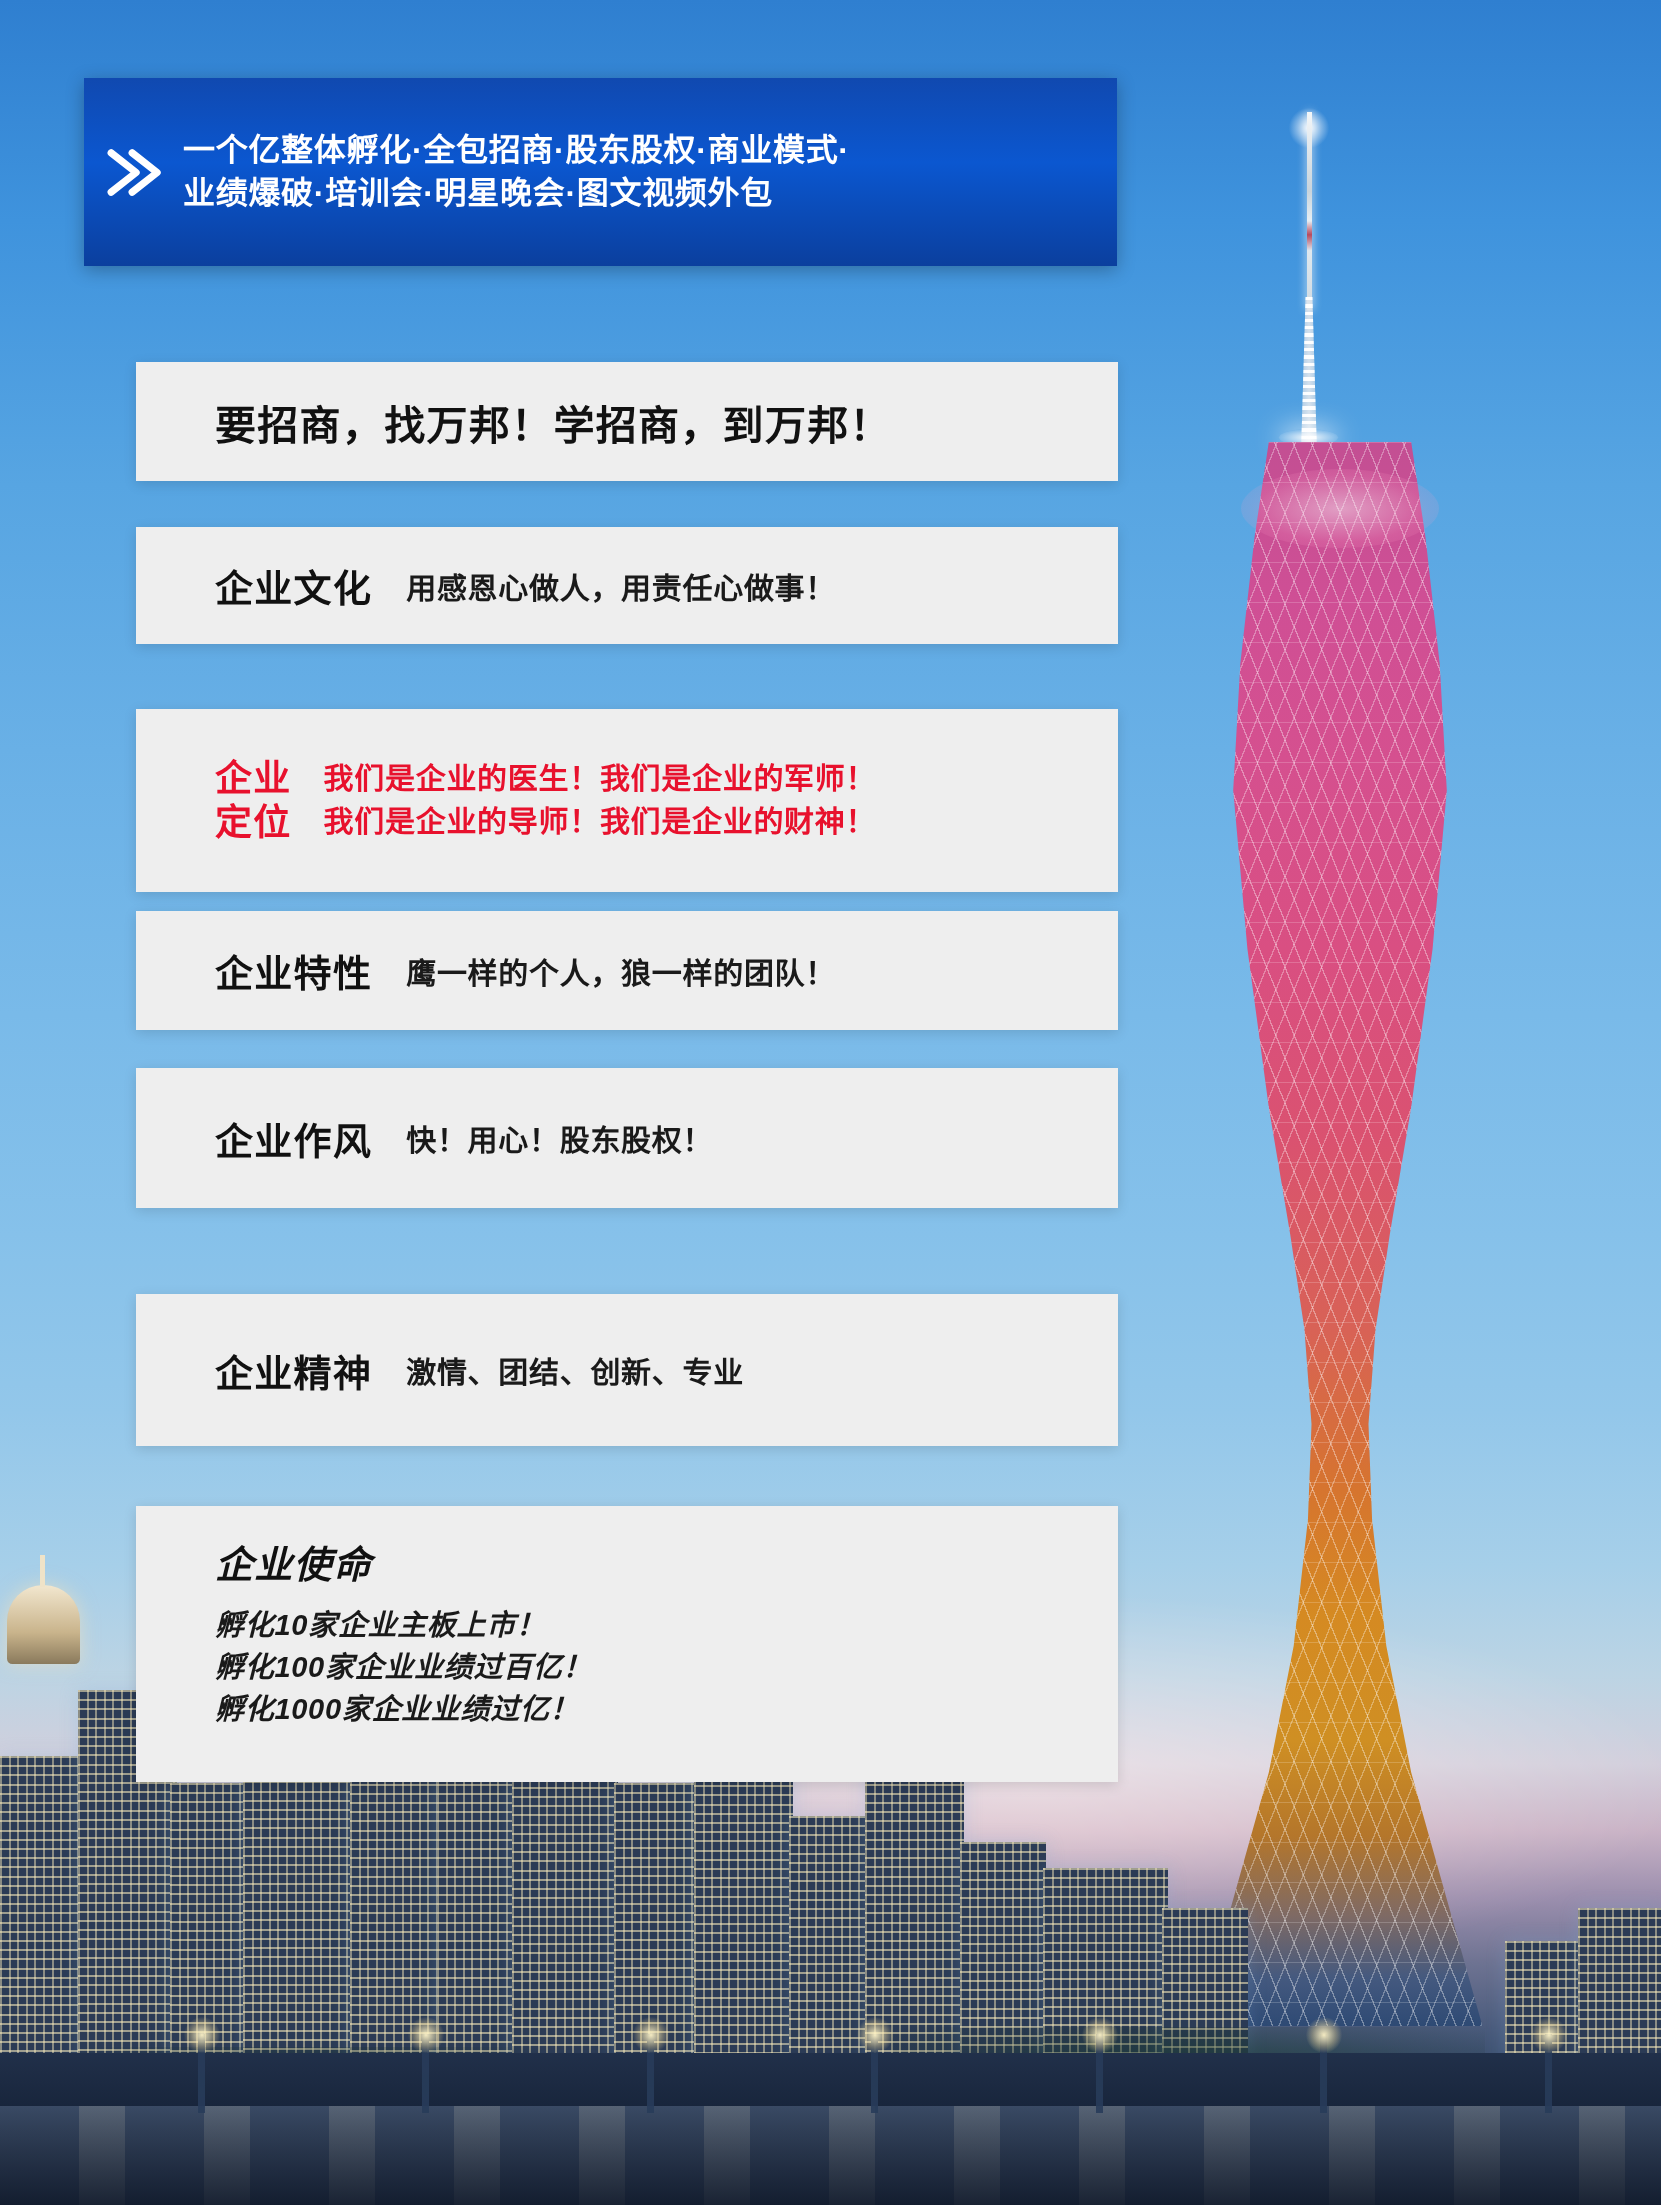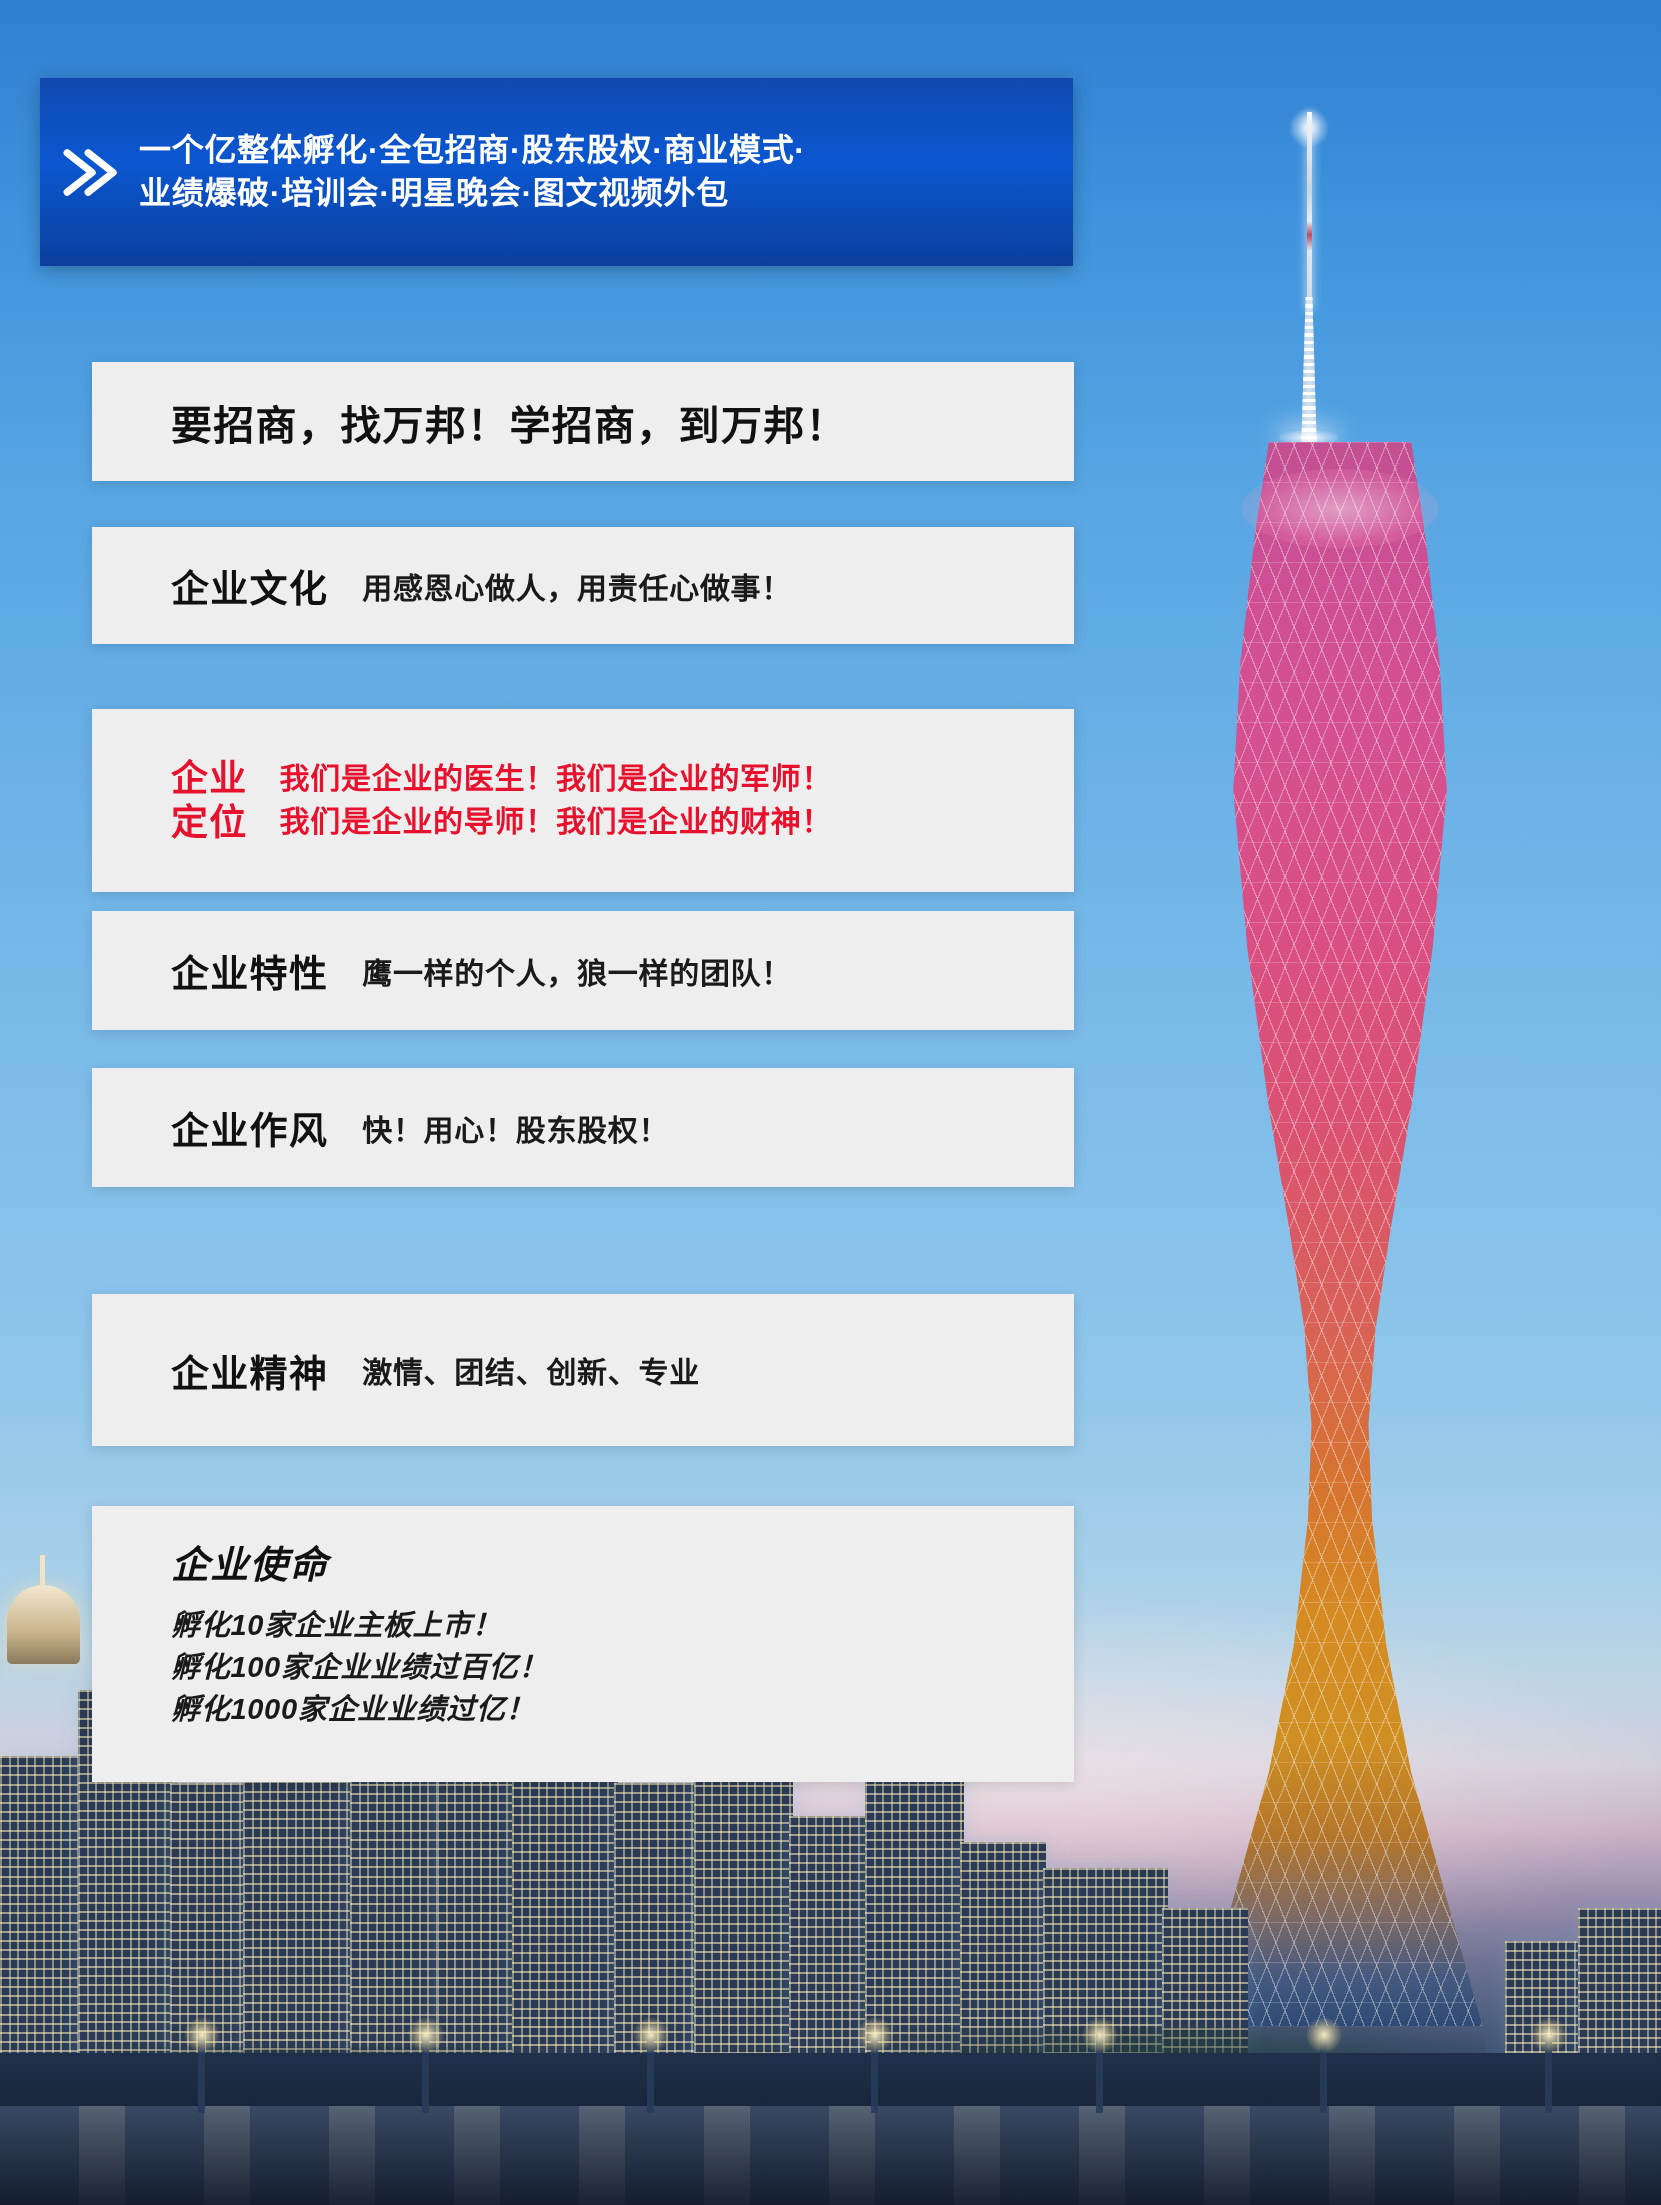--- a/index.html
+++ b/index.html
@@ -226,20 +226,21 @@
     position: absolute;
     bottom: 99px;
     height: 79px;
     background: radial-gradient(ellipse at 50% 80%, rgba(26,62,48,0.95), rgba(20,45,38,0.2) 70%, rgba(20,45,38,0) 100%);
   }
 
   
   .content {
     position: absolute;
     inset: 0;
+    margin-left: 44px;
   }
 
   .banner {
     position: absolute;
     left: 40px;
     top: 78px;
     width: 1033px;
     height: 188px;
     background: linear-gradient(180deg, #1049b0 0%, #0b57d0 45%, #0b3f9e 100%);
     box-shadow: 0 4px 17px rgba(0,0,0,0.28);
@@ -306,21 +307,21 @@
     letter-spacing: 0.7px;
     white-space: nowrap;
     margin-left: 34px;
   }
 
   
   #card-slogan   { top: 362px;  height: 119px; }
   #card-culture  { top: 527px;  height: 117px; }
   #card-position { top: 709px; height: 183px; }
   #card-traits   { top: 911px; height: 119px; }
-  #card-style    { top: 1068px; height: 119px; }
+  #card-style    { top: 1068px; height: 140px; }
   #card-spirit   { top: 1294px; height: 152px; }
   #card-mission  { top: 1506px; height: 276px; align-items: flex-start; font-style: italic; }
 
   
   .pos-wrap {
     display: flex;
     align-items: center;
     padding-left: 79px;
     width: 100%;
     box-sizing: border-box;

